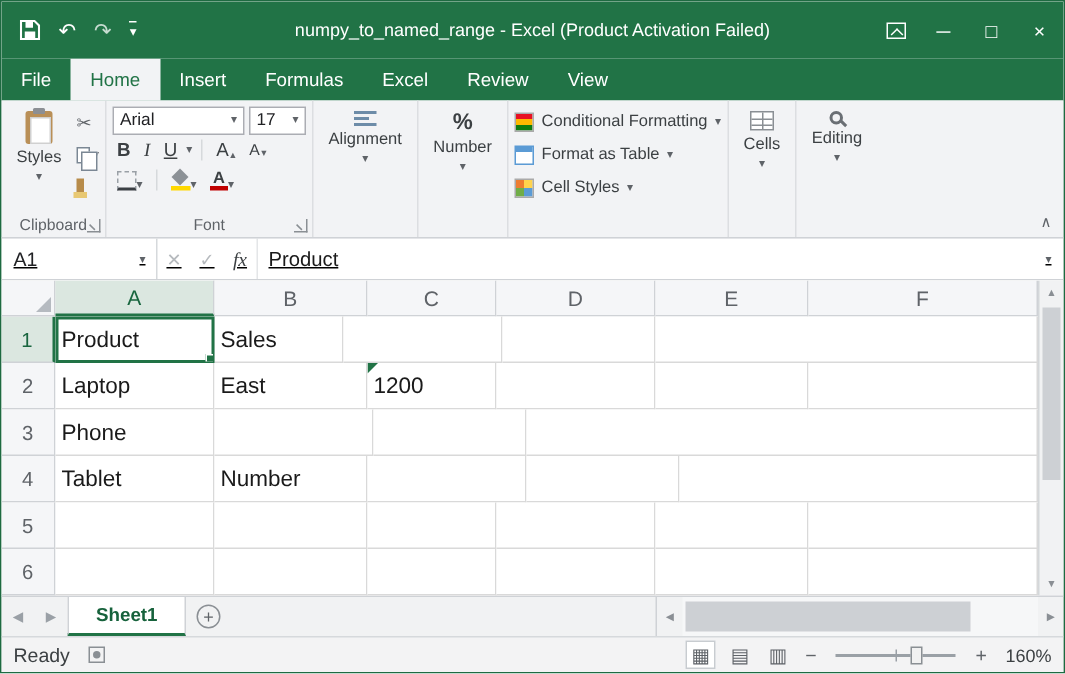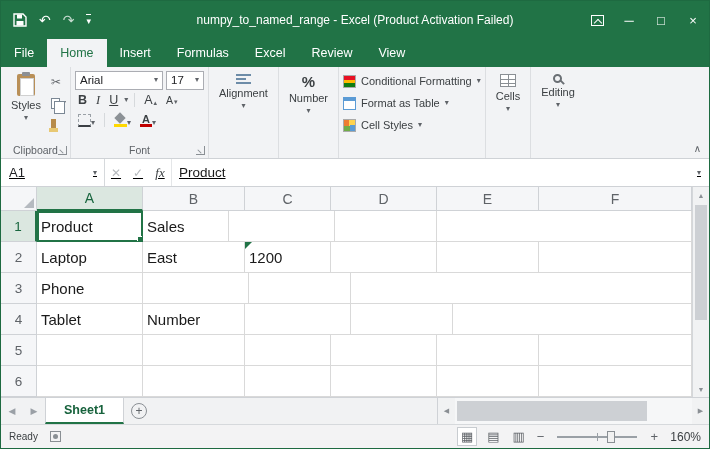--- a/index.html
+++ b/index.html
@@ -125,21 +125,21 @@
   .sheettab { padding:0 18px; background:#fff; border-left:1px solid #cfd2d6; border-right:1px solid #cfd2d6; border-bottom:2px solid #217346; display:flex; align-items:center; color:#17623c; font-weight:bold; font-size:12.5px; }
   .addsheet { width:30px; display:flex; align-items:center; justify-content:center; }
   .addsheet .circ { width:16px; height:16px; border:1px solid #8a8f94; border-radius:50%; color:#5f6368; font-size:12px; line-height:14px; text-align:center; }
   .hscroll { margin-left:auto; width:272px; display:flex; align-items:stretch; border-left:1px solid #cfd2d6; }
   .hs-btn { width:17px; display:flex; align-items:center; justify-content:center; font-size:7px; color:#8a8f94; }
   .hs-track { flex:1; position:relative; background:#f6f7f8; }
   .hs-thumb { position:absolute; left:2px; top:3px; bottom:3px; width:80%; background:#cdd0d4; }
 
   
   .statusbar { flex:0 0 24px; background:#f3f3f4; border-top:1px solid #d6d9dc; display:flex; align-items:center; padding:0 8px; }
-  .ready { font-size:10px; color:#3c4043; }
+  .ready { font-size:13px; color:#3c4043; }
   .macro-icon { width:11px; height:11px; border:1px solid #8a8f94; margin-left:12px; position:relative; }
   .macro-icon::after { content:""; position:absolute; left:2px; top:2px; right:2px; bottom:2px; background:#8a8f94; border-radius:50%; }
   .sb-right { margin-left:auto; display:flex; align-items:center; gap:7px; }
   .view-btn { font-size:13px; color:#5f6368; line-height:1; padding:2px 3px; }
   .view-btn.active { background:#fff; border:1px solid #c8ccd0; }
   .zoomctl { font-size:13px; color:#5f6368; padding:0 2px; }
   .zoom-track { width:80px; height:2px; background:#9aa0a6; position:relative; margin:0 4px; }
   .zoom-mid { position:absolute; left:50%; top:-3px; width:1px; height:8px; background:#9aa0a6; }
   .zoom-thumb { position:absolute; left:62%; top:-5px; width:8px; height:12px; background:#f1f1f1; border:1px solid #8a8f94; }
   .zoom-pct { font-size:12px; color:#3c4043; min-width:34px; text-align:right; }

